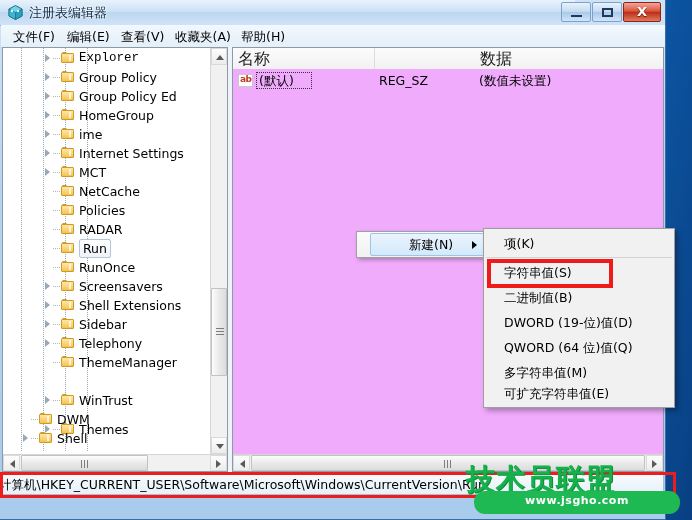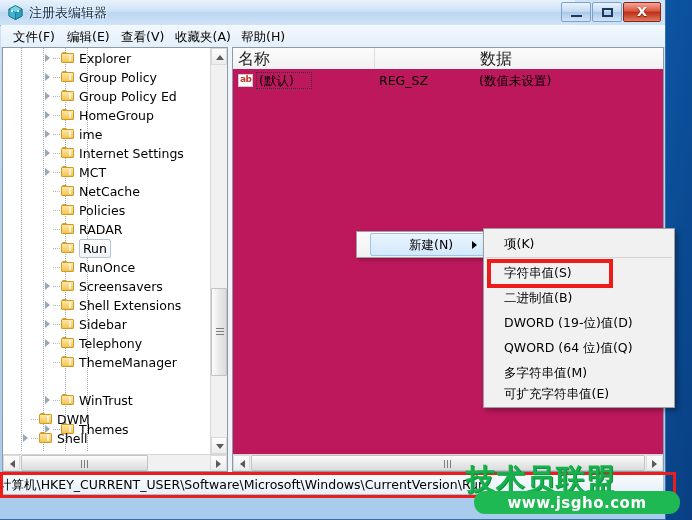--- a/index.html
+++ b/index.html
@@ -147,21 +147,21 @@
   
   #lv-header{
     position:absolute;left:0;top:0;right:0;height:21px;
     background:linear-gradient(180deg,#fcfcfc,#f1f1f1);
     border-bottom:1px solid #d9d9d9;
   }
   .lv-col{
     position:absolute;top:0;height:21px;line-height:21px;font-size:16px;color:#1a1a1a;
     padding-left:5px;border-right:1px solid #dcdcdc;box-sizing:border-box;cursor:default;
   }
-  #lv-body{position:absolute;left:0;top:21px;right:0;bottom:17px;background:#be185d;}
+  #lv-body{position:absolute;left:0;top:21px;right:0;bottom:17px;background:#f0abfc;}
   .lv-row{position:absolute;left:0;right:0;height:19px;}
   .lv-cell{position:absolute;top:0;height:19px;line-height:19px;font-size:12.5px;color:#000;white-space:nowrap;}
   .ab-icon{
     position:absolute;left:5px;top:3px;width:15px;height:13px;
     background:#fff;border:1px solid #c9c9c9;box-sizing:border-box;
   }
   .ab-icon span{
     position:absolute;left:1px;top:-1px;font-size:9px;font-weight:bold;color:#c0392b;
     font-family:"DejaVu Sans","Liberation Sans",sans-serif;letter-spacing:-0.5px;
   }
@@ -220,21 +220,21 @@
     position:absolute;left:466px;top:460px;font-size:29px;font-weight:bold;
     color:#17b14b;letter-spacing:1px;
     text-shadow:1px 1px 0 #0e8f3a;white-space:nowrap;
   }
   #wm-badge{
     position:absolute;left:474px;top:491px;width:206px;height:23px;
     background:#1fb954;border-radius:11px;
   }
   #wm-badge span{
     position:absolute;left:0;right:0;top:3px;text-align:center;
-    font-size:15px;font-weight:bold;color:#fff;letter-spacing:.5px;
+    font-size:11px;font-weight:bold;color:#fff;letter-spacing:.5px;
     font-family:"DejaVu Sans","Liberation Sans",sans-serif;
   }
 </style>
 </head>
 <body>
 
 <div id="desktop"></div>
 
 <div id="window">
 
@@ -277,21 +277,21 @@
         <div class="guide" style="left:84px"></div>
         <div id="tree-nodes">
             <div class="tnode" style="top: 1px; left: 0px; width: 207px;">
               <i class="twist" style="left: 42px;"></i>
               <i class="dotline" style="left: 50px;"></i>
               <span class="folder" style="left: 58px;">
                 <i class="f2"></i>
                 <i class="f1"></i>
                 <i class="f3"></i>
               </span>
-              <span class="tlabel" style="left: 76px;">Explorer</span>
+              <span class="tlabel" style="left: 76px; font-family: Liberation Mono, monospace;">Explorer</span>
             </div>
             <div class="tnode" style="top: 20px; left: 0px; width: 207px;">
               <i class="twist" style="left: 42px;"></i>
               <i class="dotline" style="left: 50px;"></i>
               <span class="folder" style="left: 58px;">
                 <i class="f2"></i>
                 <i class="f1"></i>
                 <i class="f3"></i>
               </span>
               <span class="tlabel" style="left: 76px;">Group Policy</span>

